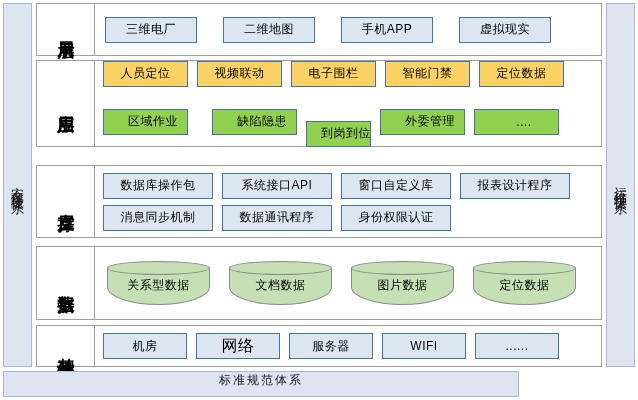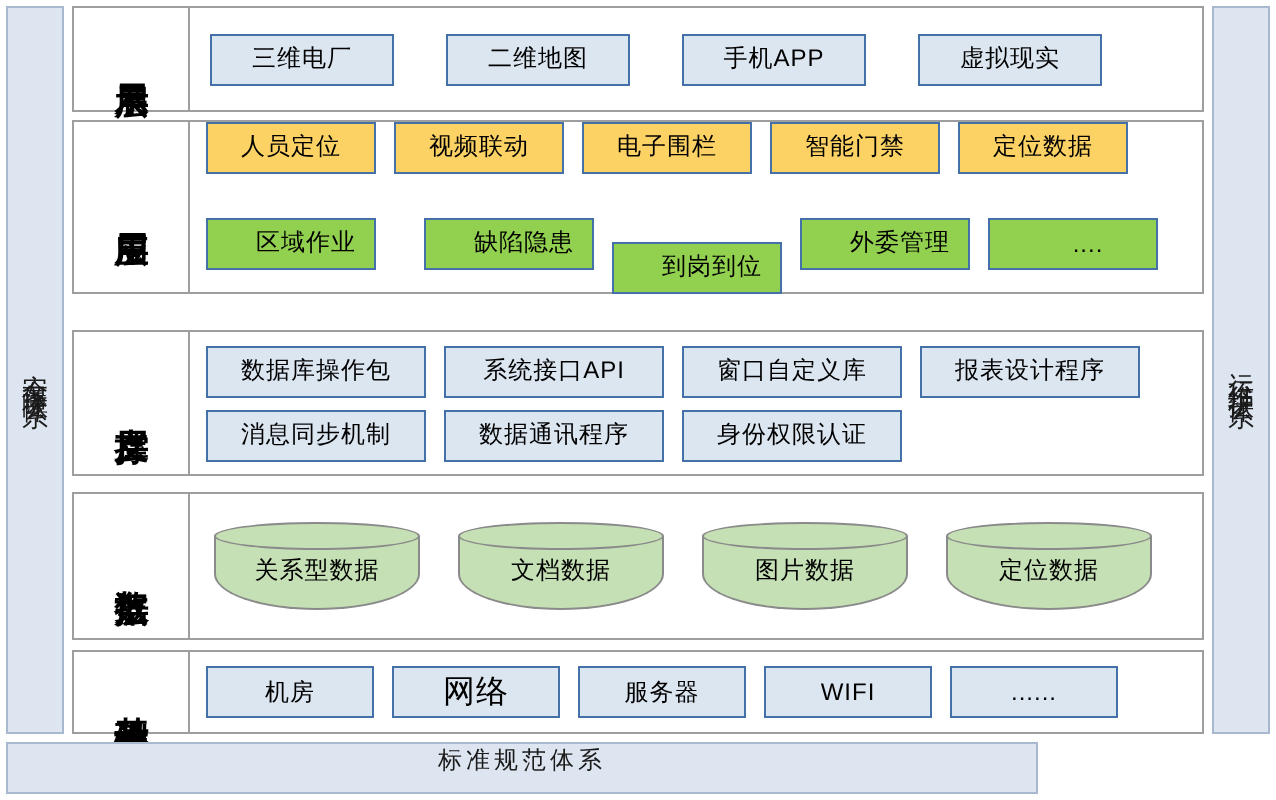--- a/index.html
+++ b/index.html
@@ -196,21 +196,21 @@
           <div class="row" style="gap: 9px;">
             <div class="node orange" style="width: 85px; font-size: 12px;">人员定位</div>
             <div class="node orange" style="width: 85px; font-size: 12px;">视频联动</div>
             <div class="node orange" style="width: 85px; font-size: 12px;">电子围栏</div>
             <div class="node orange" style="width: 85px; font-size: 12px;">智能门禁</div>
             <div class="node orange" style="width: 85px; font-size: 12px;">定位数据</div>
           </div>
           <div class="row" style="gap: 9px; margin-top: 10px;">
             <div class="node green" style="width: 85px; font-size: 12px;">区域作业</div>
             <div class="node green" style="width: 85px; font-size: 12px; margin-left: 15px;">缺陷隐患</div>
-            <div class="node green" style="width: 85px; font-size: 12px; margin-top: 24px;">到岗到位</div>
+            <div class="node green" style="width: 65px; font-size: 12px; margin-top: 24px;">到岗到位</div>
             <div class="node green" style="width: 85px; font-size: 12px;">外委管理</div>
             <div class="node green" style="width: 85px; font-size: 12px;">....</div>
           </div>
         </div>
       </div>
       <div class="layer" style="top: 165px; height: 73px;">
         <div class="layer-label">
           <span class="vtext">支撑层</span>
         </div>
         <div class="layer-body" style="padding-left: 8px;">

